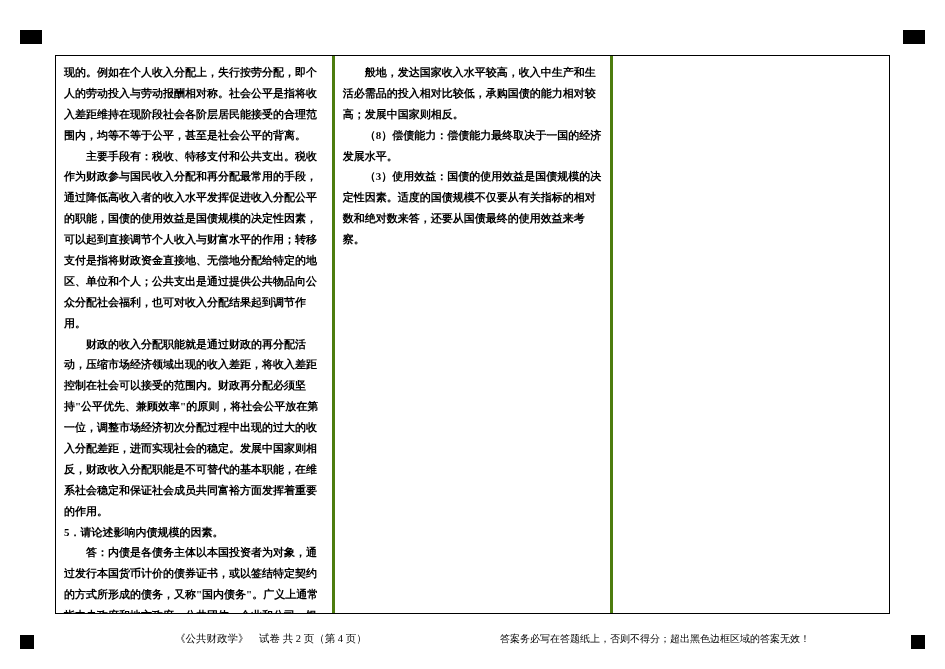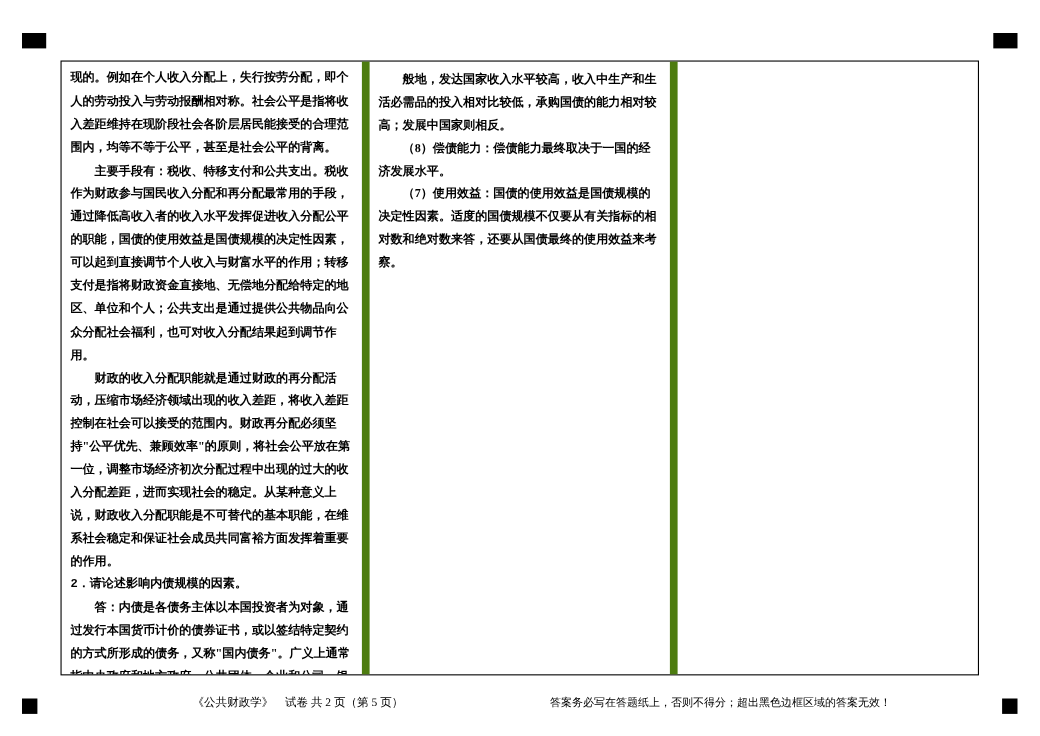--- a/index.html
+++ b/index.html
@@ -41,30 +41,29 @@
       display: flex;
     }
     .col {
       flex: 1 1 0;
       padding: 6px 8px;
       line-height: 1.9;
       font-size: 11px;
       overflow: hidden;
     }
     .col + .col {
-      border-left: 7px solid #4d7c0f;
+      border-left: 3px solid #4d7c0f;
     }
     .col1 .body-text p, .col2 .body-text p {
       margin: 0;
       text-indent: 2em;
       font-weight: bold;
     }
     .col1 .body-text p.noindent {
       text-indent: 0;
-      font-family: Liberation Mono, monospace;
     }
     .q2 {
       margin: 0;
       font-weight: normal;
     }
     .footer {
       position: absolute;
       bottom: 30px;
       left: 55px;
       right: 55px;
@@ -89,32 +88,32 @@
 <div class="marker-left"></div>
 <div class="marker-right"></div>
 <div class="marker-bl"></div>
 <div class="marker-br"></div>
 
 <div class="page-frame">
   <div class="col col1">
     <div class="body-text">
       <p class="noindent">现的。例如在个人收入分配上，失行按劳分配，即个人的劳动投入与劳动报酬相对称。社会公平是指将收入差距维持在现阶段社会各阶层居民能接受的合理范围内，均等不等于公平，甚至是社会公平的背离。</p>
       <p>主要手段有：税收、特移支付和公共支出。税收作为财政参与国民收入分配和再分配最常用的手段，通过降低高收入者的收入水平发挥促进收入分配公平的职能，国债的使用效益是国债规模的决定性因素，可以起到直接调节个人收入与财富水平的作用；转移支付是指将财政资金直接地、无偿地分配给特定的地区、单位和个人；公共支出是通过提供公共物品向公众分配社会福利，也可对收入分配结果起到调节作用。</p>
-      <p>财政的收入分配职能就是通过财政的再分配活动，压缩市场经济领域出现的收入差距，将收入差距控制在社会可以接受的范围内。财政再分配必须坚持"公平优先、兼顾效率"的原则，将社会公平放在第一位，调整市场经济初次分配过程中出现的过大的收入分配差距，进而实现社会的稳定。从某种意义上说，财政收入分配职能是不可替代的基本职能，在维系社会稳定和保证社会成员共同富裕方面发挥着重要的作用。</p>
-      <p class="q2 noindent">2．请论述影响内债规模的因素。</p>
+      <p>财政的收入分配职能就是通过财政的再分配活动，压缩市场经济领域出现的收入差距，将收入差距控制在社会可以接受的范围内。财政再分配必须坚持"公平优先、兼顾效率"的原则，将社会公平放在第一位，调整市场经济初次分配过程中出现的过大的收入分配差距，进而实现社会的稳定。发展中国家则相反，财政收入分配职能是不可替代的基本职能，在维系社会稳定和保证社会成员共同富裕方面发挥着重要的作用。</p>
+      <p class="q2 noindent">5．请论述影响内债规模的因素。</p>
       <p>答：内债是各债务主体以本国投资者为对象，通过发行本国货币计价的债券证书，或以签结特定契约的方式所形成的债务，又称"国内债务"。广义上通常指中央政府和地方政府、公共团体、企业和公司、银行等金融机构，在本国以发行债券的形式或以借款、租赁、延期付款等形式所形成的债务。狭义仅指上述举资主体以发行债券的形式形成的债务。政府国内债务的主要目的是弥补财政赤字或国库资金的暂时不足，日益成为政府调节经济的重要手段。</p>
 
     </div>
   </div>
   <div class="col col2">
     <div class="body-text">
       <p class="noindent">般地，发达国家收入水平较高，收入中生产和生活必需品的投入相对比较低，承购国债的能力相对较高；发展中国家则相反。</p>
       <p>（8）偿债能力：偿债能力最终取决于一国的经济发展水平。</p>
-      <p>（7）使用效益：国债的使用效益是国债规模的决定性因素。适度的国债规模不仅要从有关指标的相对数和绝对数来答，还要从国债最终的使用效益来考察。</p>
+      <p>（3）使用效益：国债的使用效益是国债规模的决定性因素。适度的国债规模不仅要从有关指标的相对数和绝对数来答，还要从国债最终的使用效益来考察。</p>
     </div>
   </div>
   <div class="col col3"></div>
 </div>
 
 <div class="footer">
-  <span class="footer-left">《公共财政学》　试卷  共 2 页（第  5  页）</span>
+  <span class="footer-left">《公共财政学》　试卷  共 2 页（第  4  页）</span>
   <span class="footer-right">答案务必写在答题纸上，否则不得分；超出黑色边框区域的答案无效！</span>
 </div>
 
 </body></html>

